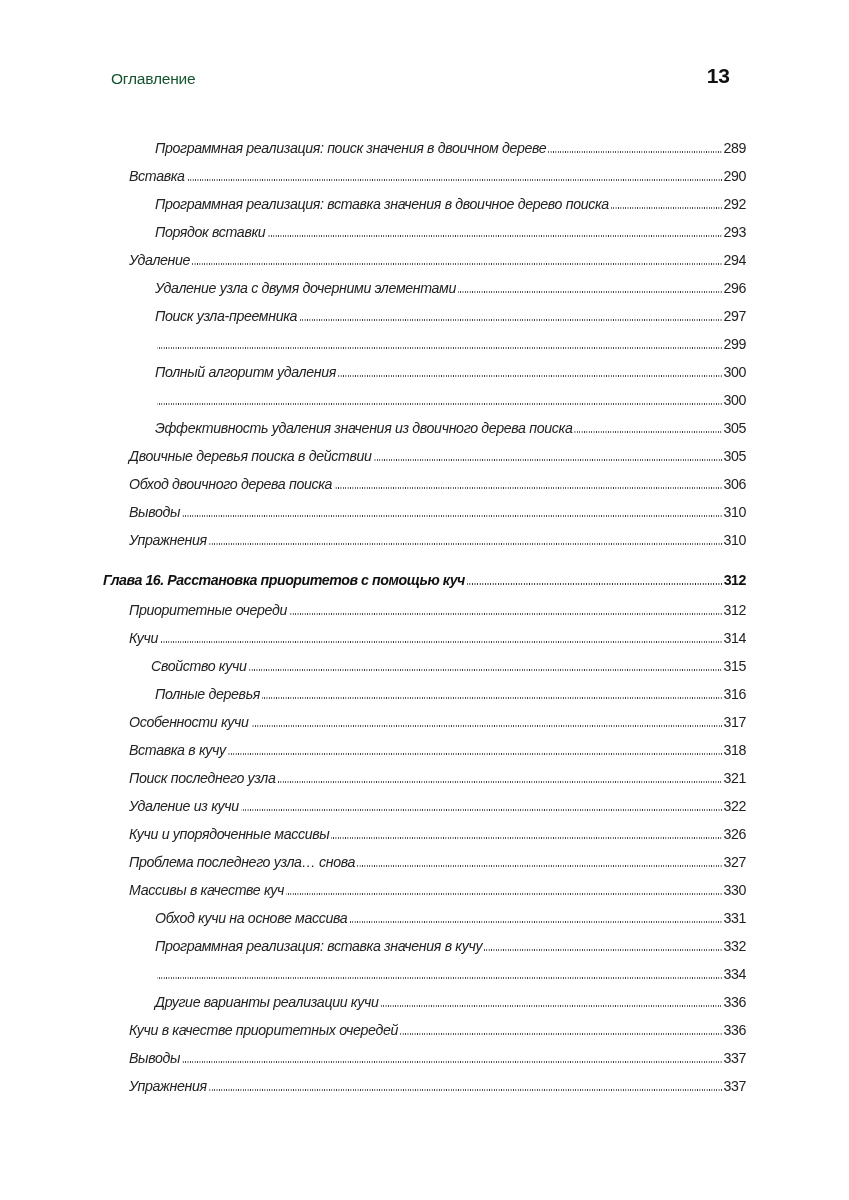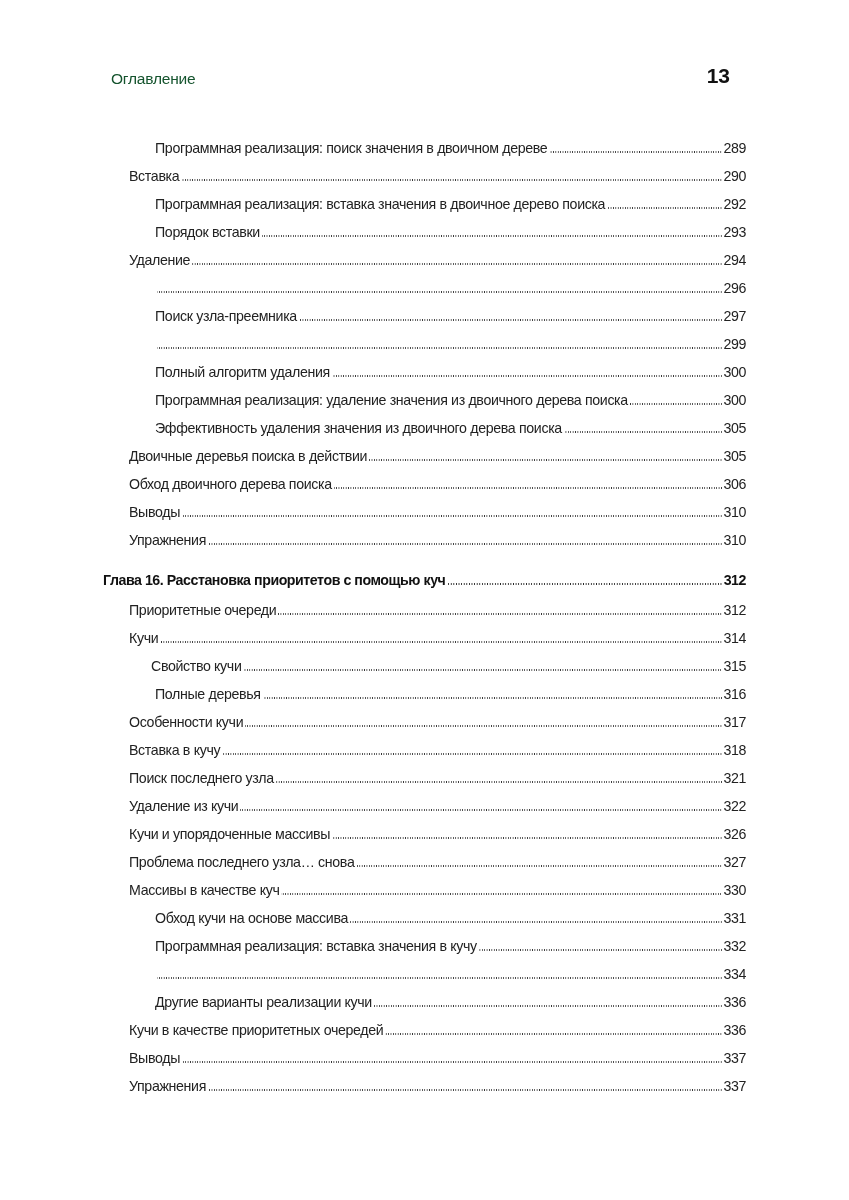--- a/index.html
+++ b/index.html
@@ -56,20 +56,21 @@
       white-space: nowrap;
       color: #222;
     }
     .toc-row.chapter {
       font-weight: bold;
       letter-spacing: -0.45px;
       color: #111;
     }
     .toc-title {
       flex: 0 0 auto;
+      font-style: italic;
     }
     .toc-dots {
       flex: 1 1 auto;
       min-width: 4px;
       margin: 0 1px 3px 2px;
       height: 2px;
       background-image: radial-gradient(circle, #333 0.55px, transparent 0.8px);
       background-size: 2.4px 2px;
       background-repeat: repeat-x;
       background-position: right center;
@@ -112,39 +113,39 @@
     <span class="toc-title">Порядок вставки</span>
     <span class="toc-dots"></span>
     <span class="toc-page">293</span>
   </div>
   <div class="toc-row" style="top:248px;left:129px">
     <span class="toc-title">Удаление</span>
     <span class="toc-dots"></span>
     <span class="toc-page">294</span>
   </div>
   <div class="toc-row" style="top:276px;left:155px">
+    <span class="toc-title">Удаление узла с двумя дочерними элементами</span>
     <span class="toc-dots"></span>
     <span class="toc-page">296</span>
   </div>
   <div class="toc-row" style="top:304px;left:155px">
     <span class="toc-title">Поиск узла-преемника</span>
     <span class="toc-dots"></span>
     <span class="toc-page">297</span>
   </div>
   <div class="toc-row" style="top:332px;left:155px">
     <span class="toc-dots"></span>
     <span class="toc-page">299</span>
   </div>
   <div class="toc-row" style="top:360px;left:155px">
     <span class="toc-title">Полный алгоритм удаления</span>
     <span class="toc-dots"></span>
     <span class="toc-page">300</span>
   </div>
   <div class="toc-row" style="top:388px;left:155px">
-    <span class="toc-title">Программная реализация: удаление значения из двоичного дерева поиска</span>
     <span class="toc-dots"></span>
     <span class="toc-page">300</span>
   </div>
   <div class="toc-row" style="top:416px;left:155px">
     <span class="toc-title">Эффективность удаления значения из двоичного дерева поиска</span>
     <span class="toc-dots"></span>
     <span class="toc-page">305</span>
   </div>
   <div class="toc-row" style="top:444px;left:129px">
     <span class="toc-title">Двоичные деревья поиска в действии</span>

